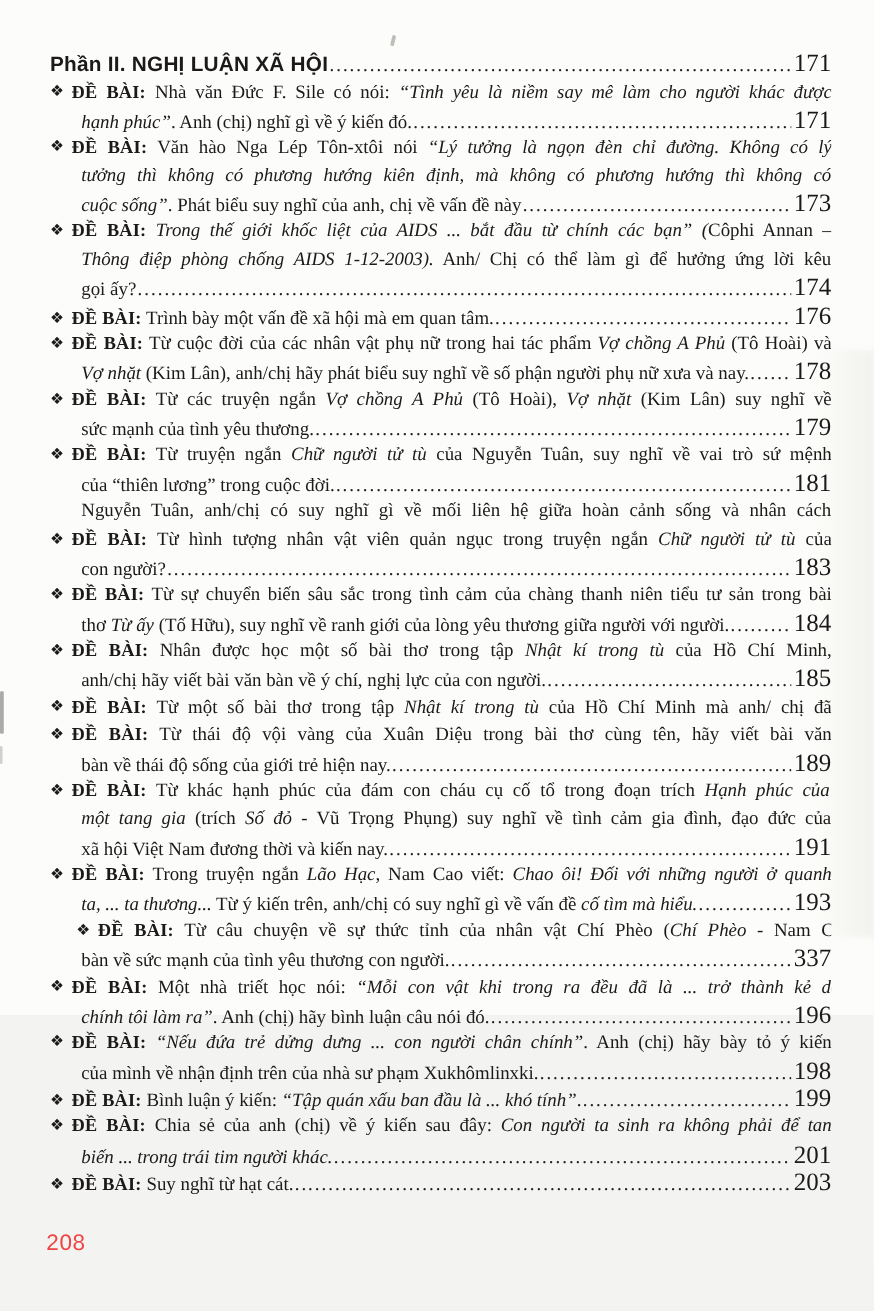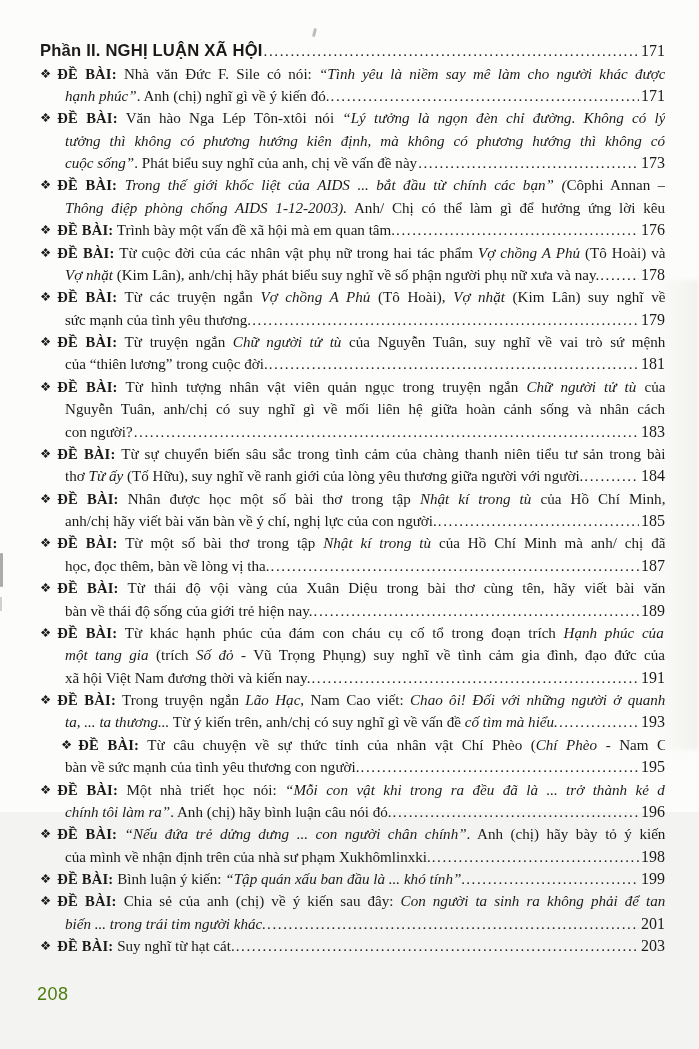--- a/index.html
+++ b/index.html
@@ -23,39 +23,39 @@
   .fit{display:inline-block;white-space:nowrap;}
   .lastline{display:flex;align-items:baseline;}
   .lastline .fit{flex:0 0 auto;}
   .dots{
     flex:1 1 auto;min-width:0;overflow:hidden;white-space:nowrap;
     letter-spacing:1.6px;margin:0 2px 0 1px;color:#22201e;
   }
   .dots::after{
     content:"....................................................................................................................................................................................";
   }
-  .pagenum{flex:0 0 auto;font-size:16px;}
+  .pagenum{flex:0 0 auto;font-size:20px;}
   .bullet{
     font-family:"DejaVu Sans",sans-serif;
     font-size:12.5px;margin-right:6px;position:relative;top:-1px;
   }
   .b{
     font-family:Liberation Serif, serif;
     font-weight:700;font-size:14.6px;letter-spacing:.2px;
   }
   .i{font-style:italic;}
   .header-line{margin-bottom:.2px;}
   .htitle{
     font-family:"Liberation Sans","DejaVu Sans",sans-serif;
     font-weight:700;font-size:16.6px;letter-spacing:.2px;
   }
   .footer{
     position:absolute;left:37px;top:984px;
     font-family:"Liberation Sans","DejaVu Sans",sans-serif;
-    font-size:18px;color:#4d7c0f;letter-spacing:.5px;
+    font-size:18px;color:#ef4444;letter-spacing:.5px;
   }
   
   .artifact-tick{
     position:absolute;left:313px;top:28px;width:3px;height:9px;
     background:#8a8a84;opacity:.55;transform:rotate(14deg);border-radius:2px;
   }
   .artifact-dash1{
     position:absolute;left:0;top:553px;width:3px;height:34px;
     background:#5a5a55;opacity:.5;border-radius:1px;
   }
@@ -98,20 +98,25 @@
           <div class="line cont jline"><span class="fit" style="word-spacing: 5.16979px;"><span class="i">tưởng thì không có phương hướng kiên định, mà không có phương hướng thì không có</span></span></div>
           <div class="line cont lastline">
             <span class="fit"><span class="i">cuộc sống”</span><span class="n">. Phát biểu suy nghĩ của anh, chị về vấn đề này</span></span>
             <span class="dots"></span>
             <span class="pagenum">173</span>
           </div>
         </div>
         <div class="entry">
           <div class="line first jline"><span class="fit" style="word-spacing: 3.7717px;"><span class="bullet">❖</span><span class="b">ĐỀ BÀI:</span><span class="i"> Trong thế giới khốc liệt của AIDS ... bắt đầu từ chính các bạn” (</span><span class="n">Côphi Annan –</span></span></div>
           <div class="line cont jline"><span class="fit" style="word-spacing: 3.97559px;"><span class="i">Thông điệp phòng chống AIDS 1-12-2003).</span><span class="n"> Anh/ Chị có thể làm gì để hưởng ứng lời kêu</span></span></div>
+          <div class="line cont lastline">
+            <span class="fit"><span class="n">gọi ấy?</span></span>
+            <span class="dots"></span>
+            <span class="pagenum">174</span>
+          </div>
         </div>
         <div class="entry">
           <div class="line first lastline">
             <span class="fit"><span class="bullet">❖</span><span class="b">ĐỀ BÀI:</span><span class="n"> Trình bày một vấn đề xã hội mà em quan tâm.</span></span>
             <span class="dots"></span>
             <span class="pagenum">176</span>
           </div>
         </div>
         <div class="entry">
           <div class="line first jline"><span class="fit" style="word-spacing: 1.19196px;"><span class="bullet">❖</span><span class="b">ĐỀ BÀI:</span><span class="n"> Từ cuộc đời của các nhân vật phụ nữ trong hai tác phẩm </span><span class="i">Vợ chồng A Phủ</span><span class="n"> (Tô Hoài) và</span></span></div>
@@ -131,22 +136,22 @@
         </div>
         <div class="entry">
           <div class="line first jline"><span class="fit" style="word-spacing: 3.8724px;"><span class="bullet">❖</span><span class="b">ĐỀ BÀI:</span><span class="n"> Từ truyện ngắn </span><span class="i">Chữ người tử tù</span><span class="n"> của Nguyễn Tuân, suy nghĩ về vai trò sứ mệnh</span></span></div>
           <div class="line cont lastline">
             <span class="fit"><span class="n">của “thiên lương” trong cuộc đời. </span></span>
             <span class="dots"></span>
             <span class="pagenum">181</span>
           </div>
         </div>
         <div class="entry">
+          <div class="line cont jline"><span class="fit" style="word-spacing: 4.53217px;"><span class="n">Nguyễn Tuân, anh/chị có suy nghĩ gì về mối liên hệ giữa hoàn cảnh sống và nhân cách</span></span></div>
           <div class="line first jline"><span class="fit" style="word-spacing: 4.32261px;"><span class="bullet">❖</span><span class="b">ĐỀ BÀI:</span><span class="n"> Từ hình tượng nhân vật viên quản ngục trong truyện ngắn </span><span class="i">Chữ người tử tù</span><span class="n"> của</span></span></div>
-          <div class="line cont jline"><span class="fit" style="word-spacing: 4.53217px;"><span class="n">Nguyễn Tuân, anh/chị có suy nghĩ gì về mối liên hệ giữa hoàn cảnh sống và nhân cách</span></span></div>
           <div class="line cont lastline">
             <span class="fit"><span class="n">con người?</span></span>
             <span class="dots"></span>
             <span class="pagenum">183</span>
           </div>
         </div>
         <div class="entry">
           <div class="line first jline"><span class="fit" style="word-spacing: 2.1875px;"><span class="bullet">❖</span><span class="b">ĐỀ BÀI:</span><span class="n"> Từ sự chuyển biến sâu sắc trong tình cảm của chàng thanh niên tiểu tư sản trong bài</span></span></div>
           <div class="line cont lastline">
             <span class="fit"><span class="n">thơ </span><span class="i">Từ ấy</span><span class="n"> (Tố Hữu), suy nghĩ về ranh giới của lòng yêu thương giữa người với người. </span></span>
@@ -157,25 +162,20 @@
         <div class="entry">
           <div class="line first jline"><span class="fit" style="word-spacing: 5.32205px;"><span class="bullet">❖</span><span class="b">ĐỀ BÀI:</span><span class="n"> Nhân được học một số bài thơ trong tập </span><span class="i">Nhật kí trong tù</span><span class="n"> của Hồ Chí Minh,</span></span></div>
           <div class="line cont lastline">
             <span class="fit"><span class="n">anh/chị hãy viết bài văn bàn về ý chí, nghị lực của con người.</span></span>
             <span class="dots"></span>
             <span class="pagenum">185</span>
           </div>
         </div>
         <div class="entry">
           <div class="line first jline"><span class="fit" style="word-spacing: 4.13359px;"><span class="bullet">❖</span><span class="b">ĐỀ BÀI:</span><span class="n"> Từ một số bài thơ trong tập </span><span class="i">Nhật kí trong tù</span><span class="n"> của Hồ Chí Minh mà anh/ chị đã</span></span></div>
-          <div class="line cont lastline">
-            <span class="fit"><span class="n">học, đọc thêm, bàn về lòng vị tha. </span></span>
-            <span class="dots"></span>
-            <span class="pagenum">187</span>
-          </div>
         </div>
         <div class="entry">
           <div class="line first jline"><span class="fit" style="word-spacing: 5.28819px;"><span class="bullet">❖</span><span class="b">ĐỀ BÀI:</span><span class="n"> Từ thái độ vội vàng của Xuân Diệu trong bài thơ cùng tên, hãy viết bài văn</span></span></div>
           <div class="line cont lastline">
             <span class="fit"><span class="n">bàn về thái độ sống của giới trẻ hiện nay. </span></span>
             <span class="dots"></span>
             <span class="pagenum">189</span>
           </div>
         </div>
         <div class="entry">
@@ -193,21 +193,21 @@
             <span class="fit"><span class="i">ta, ... ta thương...</span><span class="n"> Từ ý kiến trên, anh/chị có suy nghĩ gì về vấn đề </span><span class="i">cố tìm mà hiểu.</span><span class="n"> </span></span>
             <span class="dots"></span>
             <span class="pagenum">193</span>
           </div>
         </div>
         <div class="entry">
           <div class="line first jline"><span class="fit" style="word-spacing: 4.75174px; margin-left: 21px;"><span class="bullet">❖</span><span class="b">ĐỀ BÀI:</span><span class="n"> Từ câu chuyện về sự thức tỉnh của nhân vật Chí Phèo (</span><span class="i">Chí Phèo</span><span class="n"> - Nam Cao)</span></span></div>
           <div class="line cont lastline">
             <span class="fit"><span class="n">bàn về sức mạnh của tình yêu thương con người. </span></span>
             <span class="dots"></span>
-            <span class="pagenum">195</span>
+            <span class="pagenum">337</span>
           </div>
         </div>
         <div class="entry">
           <div class="line first jline"><span class="fit" style="word-spacing: 4.64453px;"><span class="bullet">❖</span><span class="b">ĐỀ BÀI:</span><span class="n"> Một nhà triết học nói: </span><span class="i">“Mỗi con vật khi trong ra đều đã là ... trở thành kẻ do</span></span></div>
           <div class="line cont lastline">
             <span class="fit"><span class="i">chính tôi làm ra”</span><span class="n">. Anh (chị) hãy bình luận câu nói đó.</span></span>
             <span class="dots"></span>
             <span class="pagenum">196</span>
           </div>
         </div>

